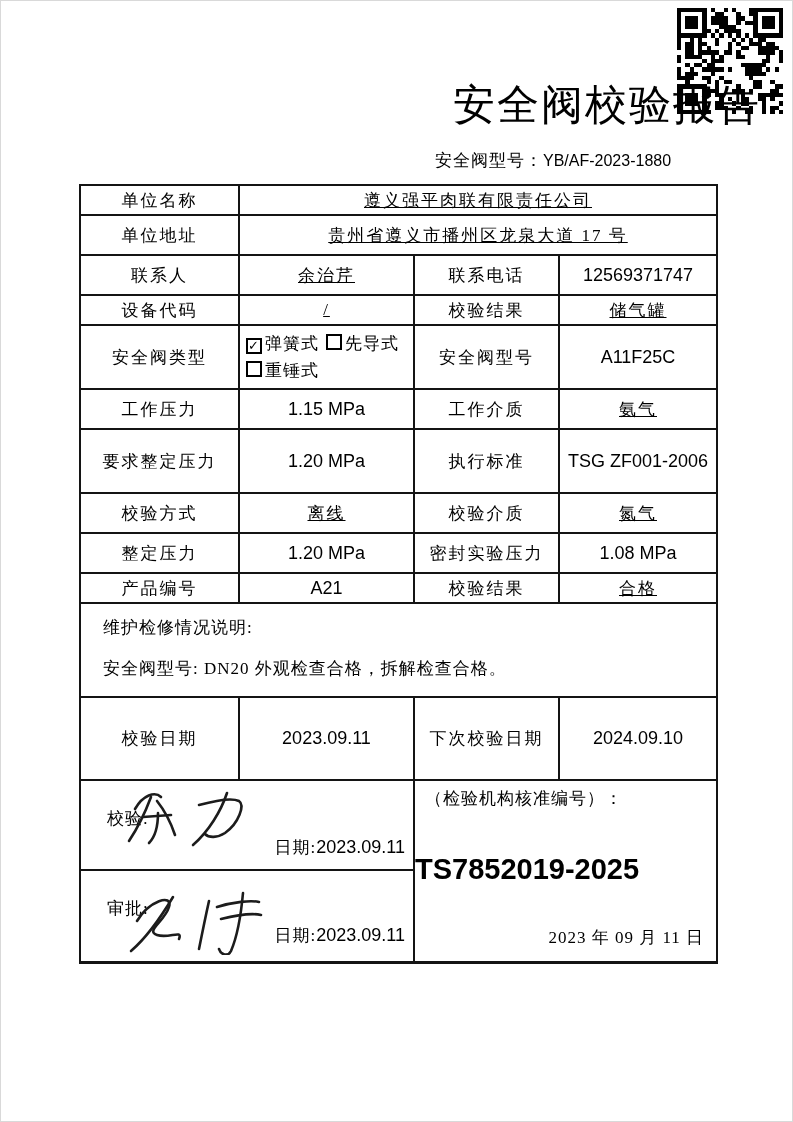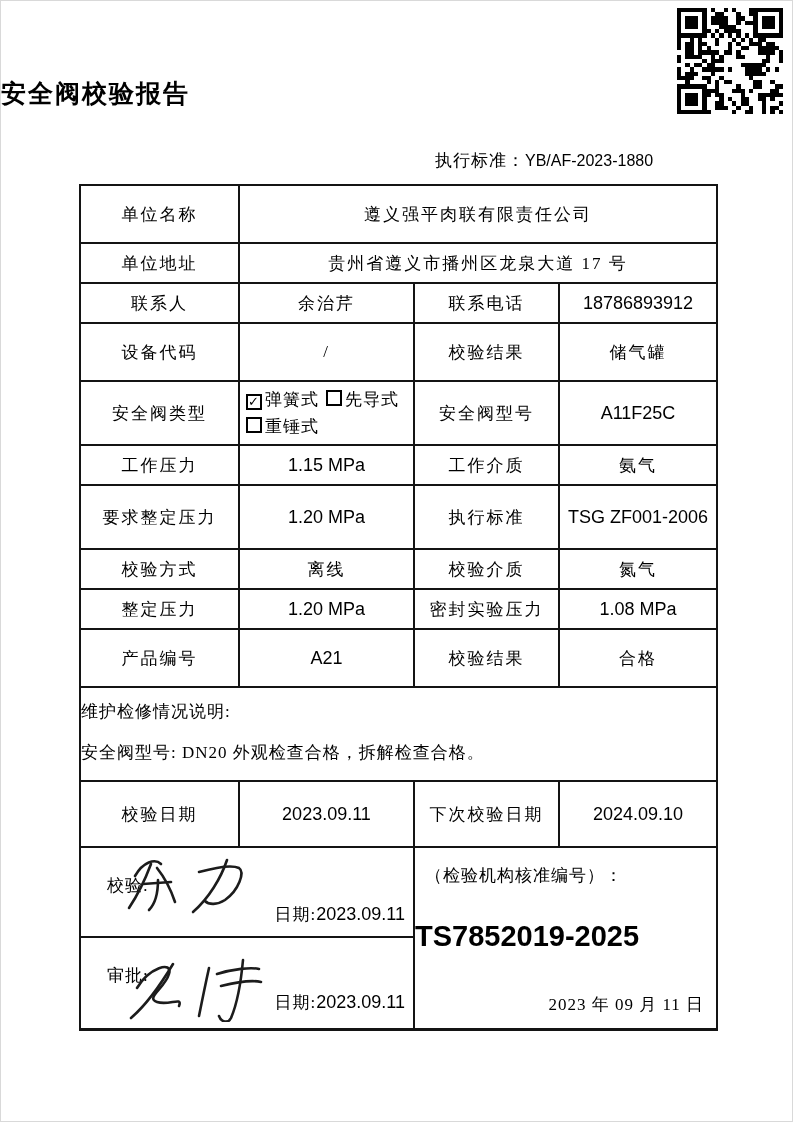--- a/index.html
+++ b/index.html
@@ -3,60 +3,60 @@
 <meta charset="utf-8">
 <style>
   html,body{margin:0;padding:0;}
   body{
     width:793px;height:1122px;background:#ffffff;position:relative;
     font-family:"Liberation Serif","DejaVu Serif",serif;color:#000;
     box-sizing:border-box;border:1px solid #d9d9d9;overflow:hidden;
   }
   
   .title{
-    position:absolute;top:76px;left:0;width:760px;text-align:left;
-    font-size:25px;font-weight:bold;letter-spacing:2px;
+    position:absolute;top:76px;left:0;width:760px;text-align:right;
+    font-size:42px;font-weight:normal;letter-spacing:2px;
   }
   .report-line{position:absolute;top:148px;left:434px;font-size:17px;letter-spacing:1px;white-space:nowrap;}
   .report-line .no{font-family:"Liberation Sans","DejaVu Sans",sans-serif;font-size:16px;letter-spacing:0;margin-top:7px;}
   .qr{position:absolute;top:7px;left:676px;width:106px;height:106px;}
   .qr svg{width:100%;height:100%;shape-rendering:crispEdges;}
   
   table.report{
     position:absolute;left:78px;top:183px;width:637px;
     border-collapse:collapse;table-layout:fixed;
     border:2px solid #141414;border-bottom:3px solid #141414;
   }
   table.report td{
     border:2px solid #141414;text-align:center;vertical-align:middle;
     padding:2px 4px;overflow:hidden;
   }
   .lbl{font-size:17px;letter-spacing:2px;}
-  .val{font-size:17px;letter-spacing:2px;}
+  .val{font-size:17px;letter-spacing:2px;text-decoration:underline;}
   .num{font-family:"Liberation Sans","DejaVu Sans",sans-serif;font-size:18px;letter-spacing:0;}
-  tr.h46{height:58px}tr.h47{height:40px}tr.h48{height:64px}tr.h60{height:60px}
-  tr.h94{height:94px}tr.h66{height:66px}tr.h90{height:90px}tr.h92{height:92px}
+  tr.h46{height:30px}tr.h47{height:40px}tr.h48{height:64px}tr.h60{height:60px}
+  tr.h94{height:94px}tr.h66{height:83px}tr.h90{height:90px}tr.h92{height:92px}
   
   .cbcell{text-align:left !important;padding:4px 2px 4px 6px !important;font-size:17px;line-height:27px;letter-spacing:1px;}
   .opt{white-space:nowrap;margin-right:7px;}
   .cb{
     display:inline-block;width:12px;height:12px;border:2px solid #000;margin-right:3px;
     vertical-align:-1px;line-height:12px;text-align:center;font-size:13px;font-weight:bold;
     font-family:"DejaVu Sans",sans-serif;
   }
   
-  .mcell{text-align:left !important;vertical-align:top !important;padding:12px 0 !important;font-size:17px;letter-spacing:1px;}
+  .mcell{text-align:left !important;vertical-align:top !important;padding:12px 22px !important;font-size:17px;letter-spacing:1px;}
   .mcell .line1{margin-bottom:18px;}
   
   .sigcell{position:relative;text-align:left !important;vertical-align:top !important;padding:26px !important;font-size:17px;letter-spacing:1px;}
   .sig-svg{position:absolute;}
   .sig-svg path{fill:none;stroke:#1c1c1c;stroke-width:2.6;stroke-linecap:round;stroke-linejoin:round;}
   .sig-date{position:absolute;right:8px;white-space:nowrap;font-size:17px;}
   .sig-date .num{font-size:18px;}
-  .orgcell{position:relative;text-align:left !important;vertical-align:top !important;padding:16px 10px !important;font-size:17px;letter-spacing:1px;}
+  .orgcell{position:relative;text-align:left !important;vertical-align:top !important;padding:6px 10px !important;font-size:17px;letter-spacing:1px;}
   .org-no{
     position:absolute;top:72px;left:0;width:100%;text-align:left;
     font-family:"Liberation Sans","DejaVu Sans",sans-serif;font-weight:bold;font-size:29px;letter-spacing:0;
   }
   .org-date{position:absolute;right:12px;bottom:12px;font-size:17px;white-space:nowrap;text-align:right;}
 </style>
 </head>
 <body>
 
 <div class="qr"><svg viewBox="0 0 25 25" xmlns="http://www.w3.org/2000/svg">
@@ -366,21 +366,21 @@
       <rect x="13" y="24" width="1" height="1"></rect>
       <rect x="16" y="24" width="1" height="1"></rect>
       <rect x="17" y="24" width="1" height="1"></rect>
       <rect x="20" y="24" width="1" height="1"></rect>
       <rect x="22" y="24" width="1" height="1"></rect>
       <rect x="24" y="24" width="1" height="1"></rect>
     </svg></div>
 
 <div class="title">安全阀校验报告</div>
 <div class="report-line">
-  <span>执行标准：</span><span class="no">YB/AF-2023-1880</span>
+  <span>安全阀型号：</span><span class="no">YB/AF-2023-1880</span>
 </div>
 
 <table class="report">
   <colgroup>
       <col style="width:159px">
       <col style="width:175px">
       <col style="width:145px">
       <col style="width:158px">
     </colgroup>
 
@@ -390,21 +390,21 @@
     <td class="val" colspan="3">遵义强平肉联有限责任公司</td>
   </tr>
   <tr class="h47">
     <td class="lbl">单位地址</td>
     <td class="val" colspan="3">贵州省遵义市播州区龙泉大道 17 号</td>
   </tr>
   <tr class="h47">
     <td class="lbl">联系人</td>
     <td class="val">余治芹</td>
     <td class="lbl">联系电话</td>
-    <td class="num">18786893912</td>
+    <td class="num">12569371747</td>
   </tr>
   <tr class="h46">
     <td class="lbl">设备代码</td>
     <td class="val">/</td>
     <td class="lbl">校验结果</td>
     <td class="val">储气罐</td>
   </tr>
   <tr class="h60">
     <td class="lbl">安全阀类型</td>
     <td class="cbcell">

